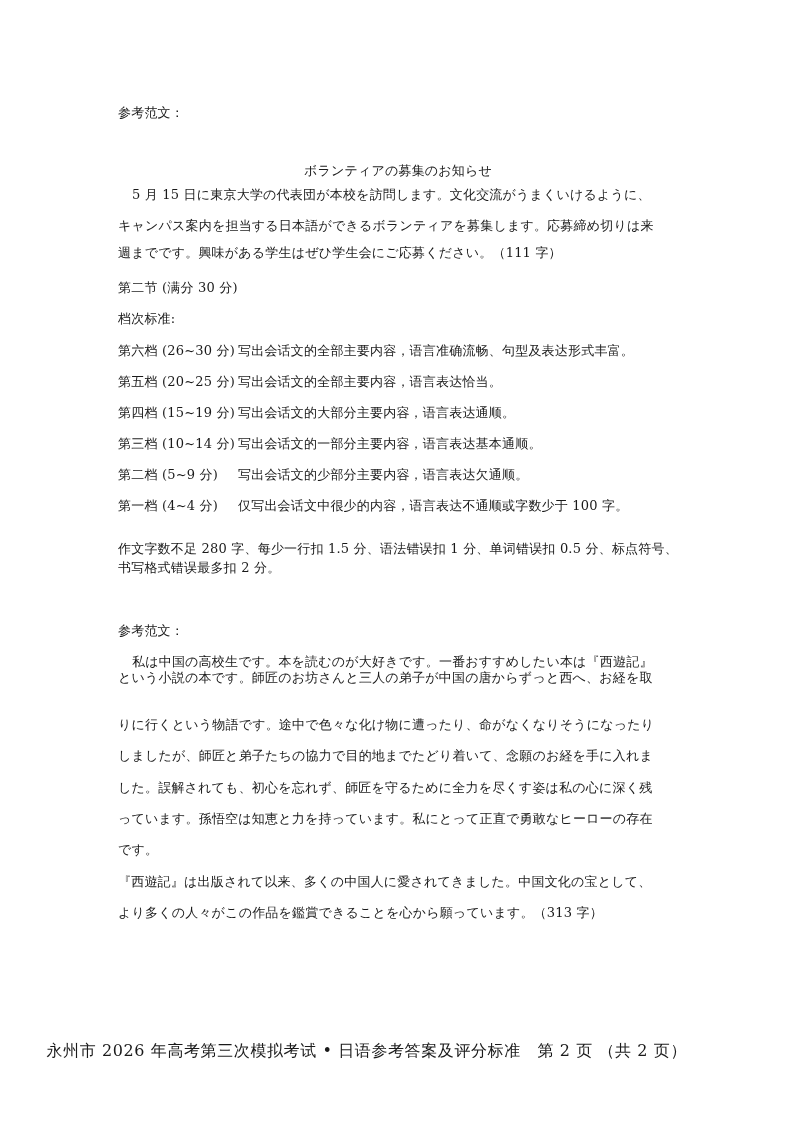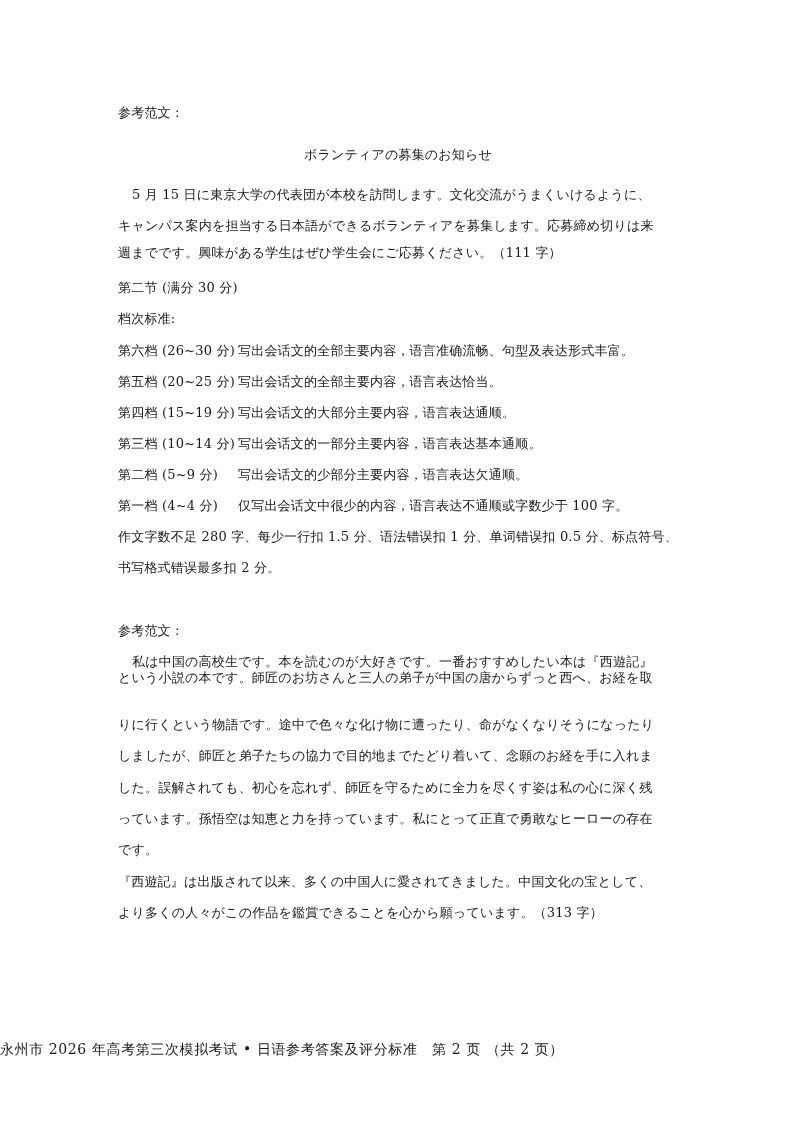--- a/index.html
+++ b/index.html
@@ -6,26 +6,26 @@
     body {
       width: 794px; height: 1123px; position: relative; overflow: hidden;
       font-family: "DejaVu Serif", "Liberation Serif", serif;
       color: #1a1a1a;
     }
     .page { position: absolute; left: 118px; top: 0; width: 560px; }
     .line {
       position: absolute; left: 0; white-space: nowrap;
       font-size: 13px; line-height: 18px; letter-spacing: 0.2px;
     }
-    .title { width: 560px; text-align: center; }
+    .title { width: 560px; text-align: center; margin-top: 16px; }
     .indent { padding-left: 14px; }
     .label { display: inline-block; width: 120px; }
     .footer {
       position: absolute; left: 0; width: 687px; top: 1041px;
-      text-align: left; font-size: 14px; letter-spacing: 0.6px;
+      text-align: right; font-size: 16px; letter-spacing: 0.6px;
     }
   </style>
 </head>
 <body>
 
 <div class="page">
 
   <div class="line" style="top:104px">参考范文：</div>
   <div class="line title" style="top:146px">ボランティアの募集のお知らせ</div>
   <div class="line indent" style="top:186px">5 月 15 日に東京大学の代表団が本校を訪問します。文化交流がうまくいけるように、</div>
@@ -47,21 +47,21 @@
   <div class="line" style="top:435px">
     <span class="label">第三档 (10~14 分)</span><span>写出会话文的一部分主要内容，语言表达基本通顺。</span>
   </div>
   <div class="line" style="top:466px">
     <span class="label">第二档 (5~9 分)</span><span>写出会话文的少部分主要内容，语言表达欠通顺。</span>
   </div>
   <div class="line" style="top:497px">
     <span class="label">第一档 (4~4 分)</span><span>仅写出会话文中很少的内容，语言表达不通顺或字数少于 100 字。</span>
   </div>
 
-  <div class="line" style="top:528px">作文字数不足 280 字、每少一行扣 1.5 分、语法错误扣 1 分、单词错误扣 0.5 分、标点符号、</div>
+  <div class="line" style="top:540px">作文字数不足 280 字、每少一行扣 1.5 分、语法错误扣 1 分、单词错误扣 0.5 分、标点符号、</div>
   <div class="line" style="top:559px">书写格式错误最多扣 2 分。</div>
 
   <div class="line" style="top:622px">参考范文：</div>
   <div class="line indent" style="top:653px">私は中国の高校生です。本を読むのが大好きです。一番おすすめしたい本は『西遊記』</div>
   <div class="line" style="top:669px">という小説の本です。師匠のお坊さんと三人の弟子が中国の唐からずっと西へ、お経を取</div>
   <div class="line" style="top:716px">りに行くという物語です。途中で色々な化け物に遭ったり、命がなくなりそうになったり</div>
   <div class="line" style="top:747px">しましたが、師匠と弟子たちの協力で目的地までたどり着いて、念願のお経を手に入れま</div>
   <div class="line" style="top:779px">した。誤解されても、初心を忘れず、師匠を守るために全力を尽くす姿は私の心に深く残</div>
   <div class="line" style="top:810px">っています。孫悟空は知恵と力を持っています。私にとって正直で勇敢なヒーローの存在</div>
   <div class="line" style="top:841px">です。</div>

